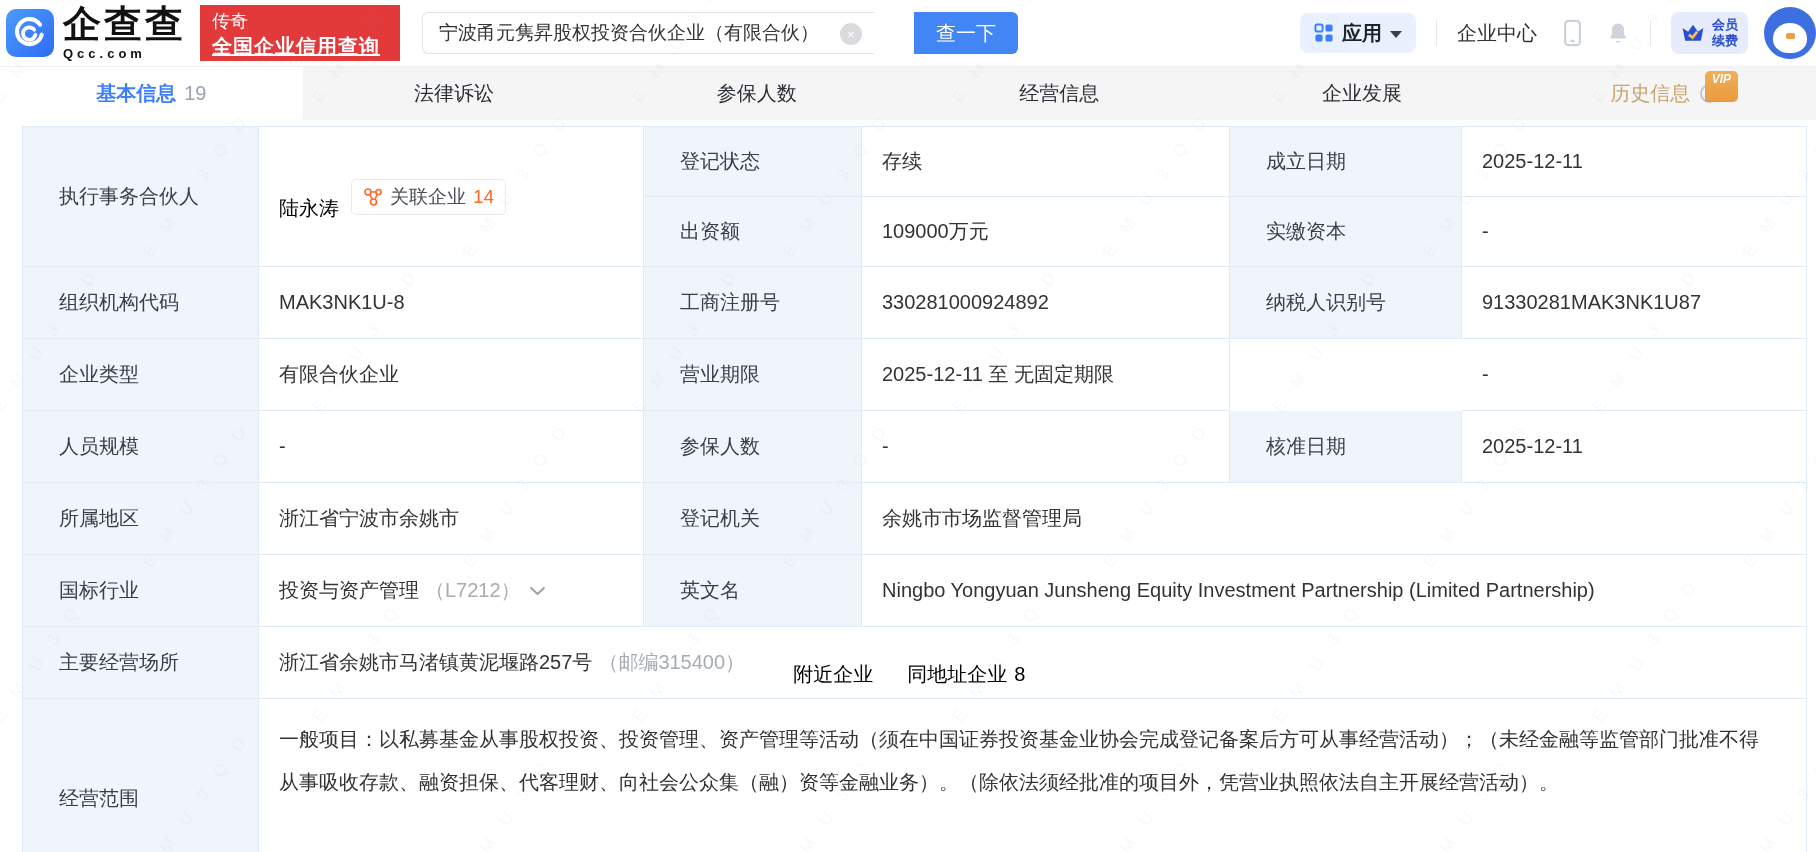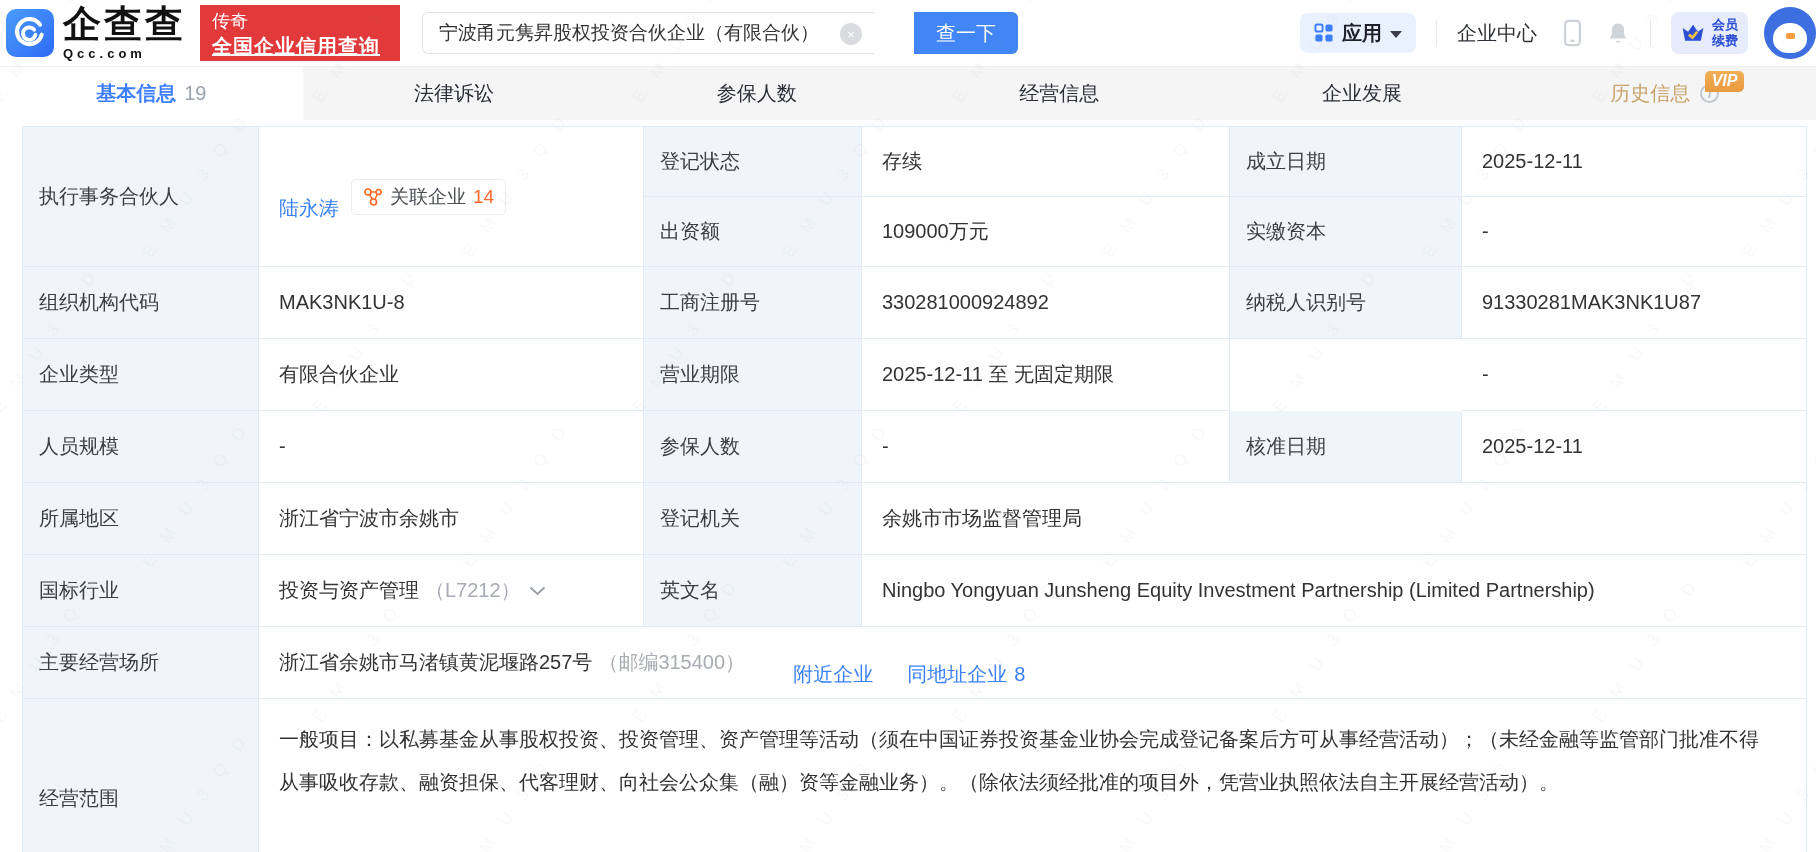--- a/index.html
+++ b/index.html
@@ -45,34 +45,34 @@
   .av-face { position:absolute; left:9px; top:16px; width:34px; height:30px; background:#fff; border-radius:50% 50% 45% 45%; }
   .av-beak { position:absolute; left:22px; top:26px; width:9px; height:6px; background:#F59B42; border-radius:2px; }
 
   
   .tabbar { position:relative; z-index:2; display:flex; height:54px; background:#F5F5F6; border-top:1px solid #EFEFEF; }
   .tab { flex:1 1 0; display:flex; align-items:center; justify-content:center; font-size:20px; color:#2b2f36; cursor:pointer; position:relative; }
   .tab.active { background:#fff; }
   .tab.active .tab-label { color:#3D7EFF; font-weight:700; }
   .tab-count { color:#9AA3AD; margin-left:8px; }
   .tab.history .tab-label { color:#C9A36B; }
-  .vip-chip { position:absolute; top:4px; left:50%; margin-left:40px; background:linear-gradient(180deg,#F2AE58,#E99A3E); color:#fff; font-size:16px; font-weight:700; font-style:italic; padding:1px 7px 2px; border-radius:5px 5px 5px 1px; }
+  .vip-chip { position:absolute; top:4px; left:50%; margin-left:40px; background:linear-gradient(180deg,#F2AE58,#E99A3E); color:#fff; font-size:12px; font-weight:700; font-style:italic; padding:1px 7px 16px; border-radius:5px 5px 5px 1px; }
   .info-icon { display:inline-flex; align-items:center; justify-content:center; width:19px; height:19px; border:2px solid #C3C8CF; border-radius:50%; color:#B6BCC4; font-size:12px; font-weight:700; margin-left:10px; font-style:italic; }
 
   
   .info-table { position:relative; z-index:1; margin:6px 0 0 22px; width:1785px;
     display:grid;
     grid-template-columns:236px 385px 218px 368px 232px 1fr;
     grid-template-rows:70px 70px 72px 72px 72px 72px 72px 72px 200px;
     border-top:1px solid #E1EBF5; border-left:1px solid #E1EBF5; background:#fff; }
   .cell { border-right:1px solid #E1EBF5; border-bottom:1px solid #E1EBF5; display:flex; align-items:center; font-size:20px; color:#333; min-width:0; }
-  .lab { background:#EFF5FB; padding-left:16px; color:#3A3F45; }
+  .lab { background:#EFF5FB; padding-left:36px; color:#3A3F45; }
   .val { background:#fff; padding:0 10px 0 20px; }
   .muted { color:#A8ACB2; margin-left:6px; white-space:nowrap; }
-  .blue-link { color:#3b82f6; cursor:pointer; text-decoration:none; white-space:nowrap;margin-top:24px; }
+  .blue-link { color:#000000; cursor:pointer; text-decoration:none; white-space:nowrap;margin-top:24px; }
   .related-badge { display:inline-flex; align-items:center; gap:7px; height:36px; padding:0 11px; border:1px solid #EBEBEB; border-radius:5px; margin-left:12px; cursor:pointer; background:#fff; }
   .related-badge .rb-label { color:#4A4F55; font-size:19px; }
   .related-badge .rb-count { color:#FF6A2B; font-size:19px; }
   .chev { margin-left:8px; display:inline-flex; cursor:pointer; }
   .scope-val { display:block; padding:19px 30px 18px 20px; line-height:43px; align-items:flex-start; }
   .addr-links { margin-left:48px; display:inline-flex; gap:34px; }
   .cnt-gap { margin-left:7px; }
 </style>
 </head>
 <body>

